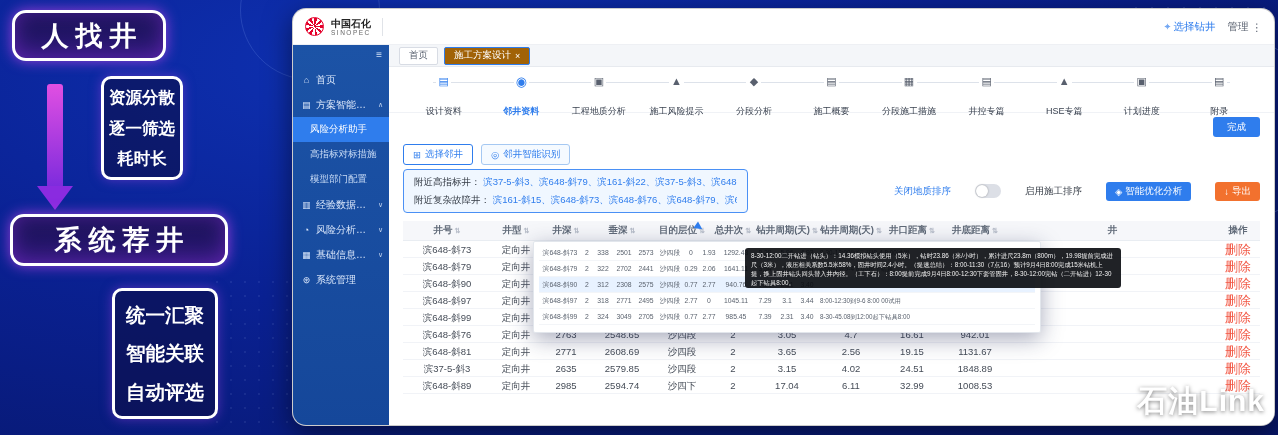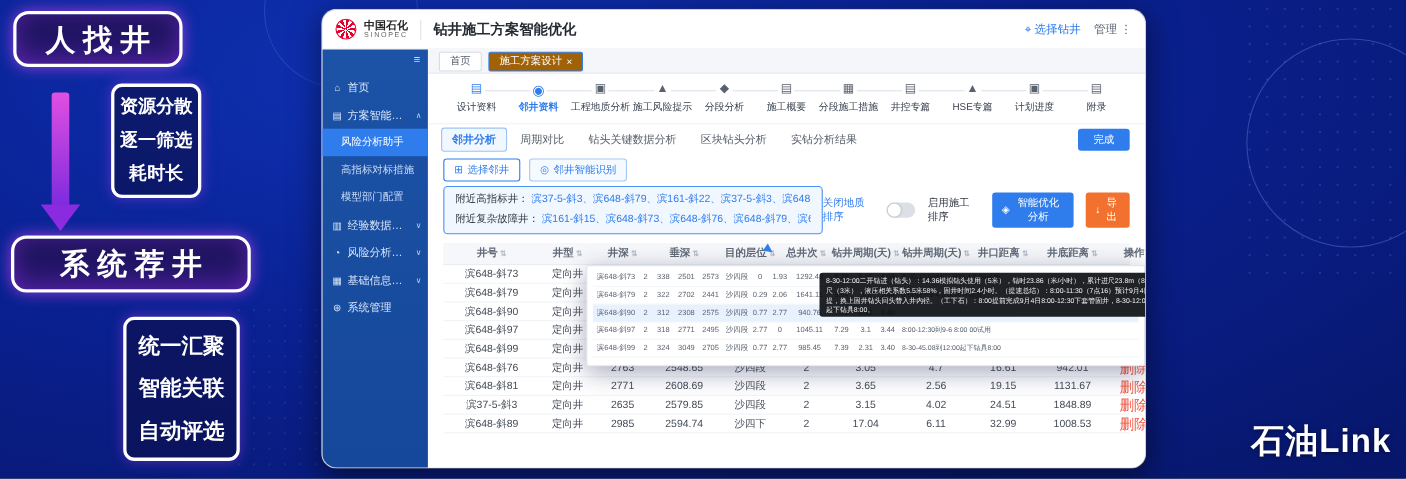--- a/index.html
+++ b/index.html
@@ -32,21 +32,21 @@
   #box-solution { left:112px; top:288px; width:106px; height:131px; font-size:19.5px; line-height:1.95; }
   .flow-arrow-shaft { position:absolute; left:47px; top:84px; width:16px; height:104px;
     background: linear-gradient(180deg,#e14fe2,#7c2bdd); border-radius:3px; }
   .flow-arrow-head { position:absolute; left:37px; top:186px; width:0; height:0;
     border-left:18px solid transparent; border-right:18px solid transparent; border-top:24px solid #8a2be0; }
 
   .watermark { position:absolute; right:13px; bottom:13px; color:#fff; font-size:30px; font-weight:bold; letter-spacing:1px;
     text-shadow:0 1px 4px rgba(0,0,0,.5); }
 
   
-  .window { position:absolute; left:292px; top:8px; width:750px; height:418px; background:#fff;
+  .window { position:absolute; left:292px; top:8px; width:983px; height:418px; background:#fff;
     border-radius:14px; overflow:hidden; box-shadow: 0 8px 28px rgba(0,0,0,.5); border:1px solid rgba(0,0,0,.2); }
 
   .app-header { height:36px; display:flex; align-items:center; padding:0 12px; border-bottom:1px solid #eef0f4; gap:7px; }
   .logo-mark { width:19px; height:19px; border-radius:50%; flex-shrink:0; border:1px solid #e4002b;
     background: repeating-conic-gradient(#e4002b 0 20deg, #fff 20deg 40deg); }
   .brand-name { font-size:10px; font-weight:bold; color:#222; line-height:1.1; }
   .brand-sub { font-size:6.5px; letter-spacing:1.5px; color:#666; }
   .vdiv { width:1px; height:18px; background:#e0e3e8; margin:0 4px; }
   .app-title { font-size:13px; font-weight:bold; color:#262b33; }
   .header-right { margin-left:auto; display:flex; align-items:center; gap:12px; font-size:10.5px; }
@@ -75,21 +75,21 @@
   .tag.active { background:#a16207; border-color:#2f7ded; color:#fff; }
   .tag-close { font-size:9px; }
 
   .stepper { height:46px; position:relative; border-bottom:1px solid #f0f2f6; padding:7px 16px 0; flex-shrink:0; }
   .stepper-line { position:absolute; left:44px; right:44px; top:15px; height:1px; background:#dde2ea; }
   .steps-row { display:flex; width:100%; position:relative; }
   .step { flex:1; display:flex; flex-direction:column; align-items:center; cursor:pointer; }
   .step-icon { width:15px; height:15px; line-height:15px; font-size:11px; text-align:center; background:#fff; color:#59606e; }
   .step.done .step-icon { color:#2f7ded; }
   .step.active .step-icon { color:#2f7ded; font-size:13px; }
-  .step-label { font-size:9px; color:#3a4250; margin-top:2px; white-space:nowrap; }
+  .step-label { font-size:9px; color:#3a4250; margin-top:16px; white-space:nowrap; }
   .step.active .step-label { color:#2f7ded; font-weight:bold; }
 
   .subtab-row { height:28px; display:flex; align-items:center; padding:0 12px; position:relative; flex-shrink:0; }
   #subtabs { display:flex; gap:2px; align-items:center; }
   .subtab { font-size:10px; color:#555d68; padding:3px 9px; background:none; border:1px solid transparent;
     cursor:pointer; font-family:inherit; }
   .subtab.active { color:#2f7ded; border:1px solid #9cc3f2; background:#f0f7ff; border-radius:3px; font-weight:bold; }
   .finish-btn { position:absolute; right:14px; top:4px; background:#2f7ded; color:#fff; border:none; font-size:9.5px;
     padding:3.5px 14px; border-radius:3px; cursor:pointer; font-family:inherit; }
 
@@ -97,21 +97,21 @@
   .btn-outline { border:1px solid #2f7ded; color:#2f7ded; background:#fff; font-size:9.5px; padding:3px 9px;
     border-radius:3px; display:inline-flex; gap:4px; align-items:center; cursor:pointer; font-family:inherit; }
   .btn-outline.light { border-color:#a5c8f2; background:#f5faff; }
 
   .nearby-row { display:flex; align-items:center; padding:2px 14px 8px; flex-shrink:0; }
   .nearby-box { border:1px solid #4a90f5; background:#f0f7ff; border-radius:4px; padding:3px 10px;
     font-size:9.5px; line-height:1.9; max-width:345px; }
   .nearby-line { white-space:nowrap; overflow:hidden; }
   .nearby-label { color:#333a44; }
   .nearby-wells { color:#2f7ded; cursor:pointer; }
-  .sort-area { margin-left:auto; display:flex; align-items:center; gap:11px; font-size:9.5px; color:#333a44; }
+  .sort-area { margin-left:auto; display:flex; align-items:center; gap:24px; font-size:9.5px; color:#333a44; }
   .toggle-label-on { color:#2f7ded; }
   .switch { width:26px; height:14px; border-radius:7px; background:#dcdfe6; position:relative; cursor:pointer; flex-shrink:0; }
   .switch::after { content:""; position:absolute; width:12px; height:12px; border-radius:50%; background:#fff;
     top:1px; left:1px; box-shadow:0 0 2px rgba(0,0,0,.35); }
   .btn-primary { background:#2f7ded; color:#fff; border:none; font-size:9.5px; padding:3px 9px; border-radius:3px;
     display:inline-flex; gap:3px; align-items:center; cursor:pointer; font-family:inherit; }
   .btn-primary.export { background:#f2712e; }
 
   
   .table-wrap { flex:1; margin:0 14px; position:relative; min-height:0; font-size:9.5px;
@@ -172,21 +172,20 @@
 
   <div class="window">
 
     <div class="app-header">
       <div class="logo-mark"></div>
       <div class="brand">
         <div class="brand-name">中国石化</div>
         <div class="brand-sub">SINOPEC</div>
       </div>
       <div class="vdiv"></div>
-      <div class="app-title">钻井施工方案智能优化</div>
       <div class="header-right">
         <span class="hl-link">
           <span>⌖</span>
           <span>选择钻井</span>
         </span>
         <span class="admin">
           <span>管理</span>
           <span>⋮</span>
         </span>
       </div>
@@ -291,27 +290,20 @@
                 <span class="step-label">计划进度</span>
               </div>
               <div class="step pending">
                 <span class="step-icon">▤</span>
                 <span class="step-label">附录</span>
               </div>
             </div>
         </div>
 
         <div class="subtab-row">
-          <div id="subtabs">
-              <button class="subtab active">邻井分析</button>
-              <button class="subtab">周期对比</button>
-              <button class="subtab">钻头关键数据分析</button>
-              <button class="subtab">区块钻头分析</button>
-              <button class="subtab">实钻分析结果</button>
-            </div>
           <button class="finish-btn">完成</button>
         </div>
 
         <div class="toolbar">
           <button class="btn-outline">
             <span>⊞</span>
             <span>选择邻井</span>
           </button>
           <button class="btn-outline light">
             <span>◎</span>

